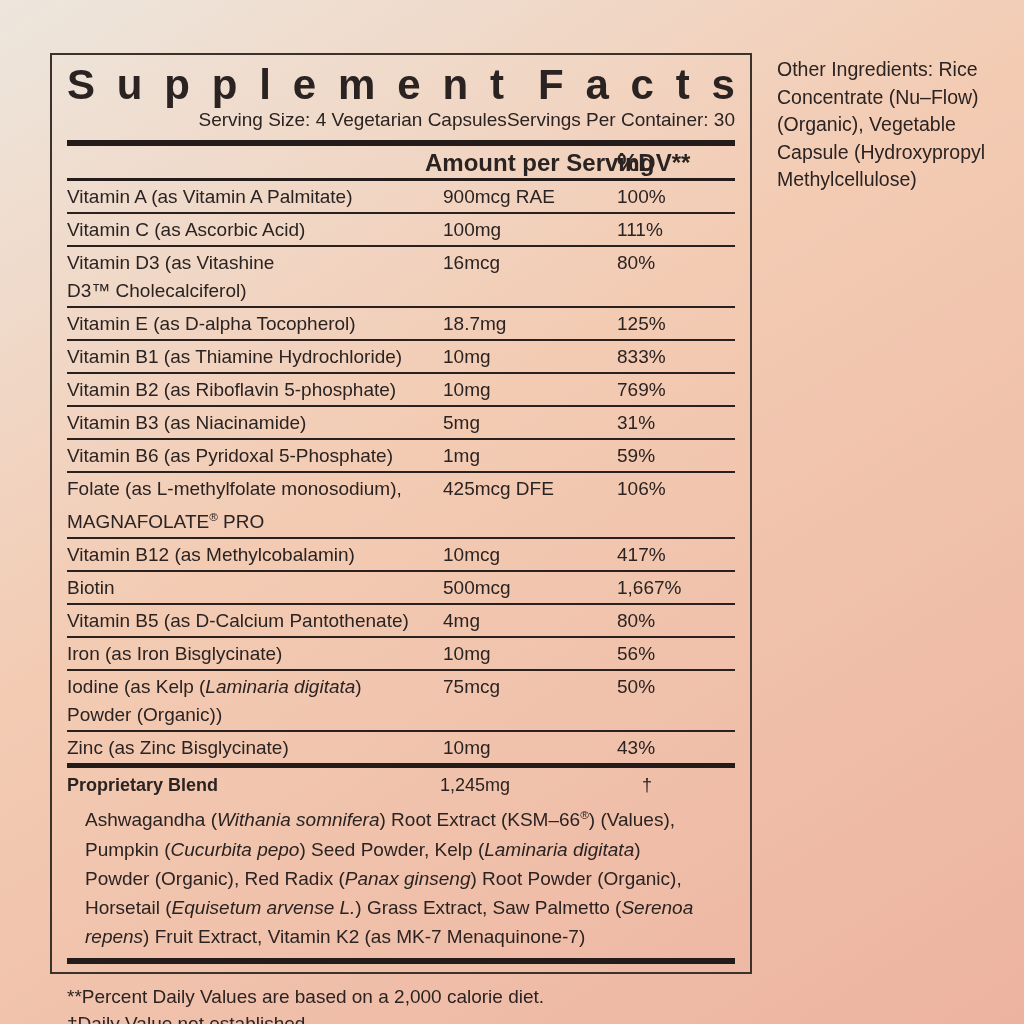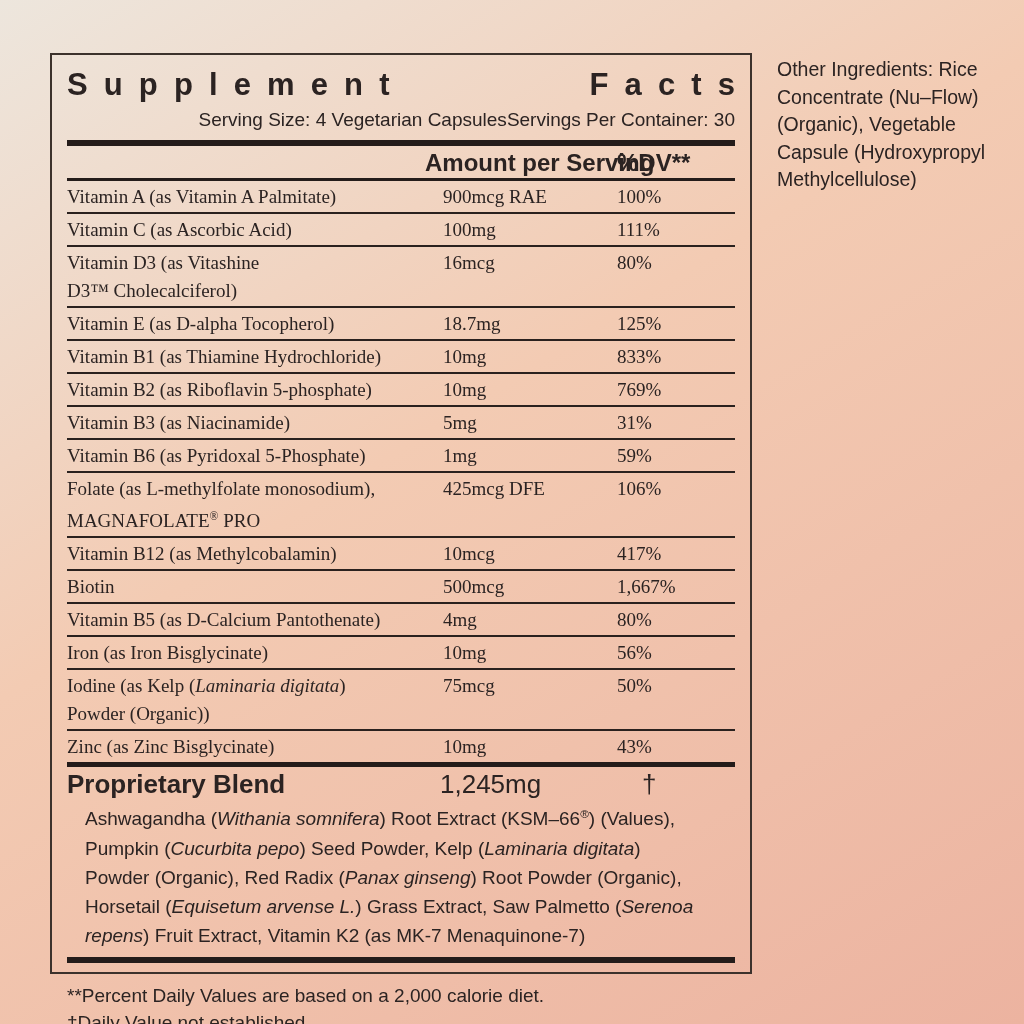--- a/index.html
+++ b/index.html
@@ -8,39 +8,39 @@
     font-family:"Liberation Sans",sans-serif;
     background:linear-gradient(148deg,#ede6dd 0%,#f3cbb3 42%,#ecb3a0 100%);
     color:#2b2322;
   }
   .panel{
     position:absolute;left:50px;top:53px;width:702px;height:921px;
     border:2px solid #3c322c;box-sizing:border-box;
     padding:10px 15px 0 15px;background:transparent;
   }
   .title-row{display:flex;justify-content:space-between;align-items:baseline;
-    font-weight:700;font-size:31px;letter-spacing:0.52em;line-height:40px;white-space:nowrap;}
+    font-weight:700;font-size:42px;letter-spacing:0.52em;line-height:40px;white-space:nowrap;}
   .title-right{margin-right:-0.52em;}
   .serving-row{display:flex;justify-content:flex-end;font-size:19px;line-height:26px;margin-top:2px;white-space:nowrap;}
   .bar{background:#241c1a;border:none;margin:0;}
   .bar.b6{height:6px;margin-top:7px;}
   .bar.b3{height:3px;}
   .bar.b5{height:5px;}
   .colhead{position:relative;height:30px;margin-top:2px;font-weight:700;font-size:24px;line-height:30px;}
   .colhead .c-amt{position:absolute;left:358px;white-space:nowrap;}
   .colhead .c-dv{position:absolute;left:550px;white-space:nowrap;}
-  #rows .row{position:relative;border-bottom:2px solid #2a211e;padding:1.5px 0;font-size:19px;line-height:28px;font-family:Liberation Serif, serif;}
+  #rows .row{position:relative;border-bottom:2px solid #2a211e;padding:1.5px 0;font-size:19px;line-height:28px;}
   #rows .row:last-child{border-bottom:none;}
   #rows .nl{white-space:nowrap;}
   #rows .amt,#rows .dv{position:absolute;top:1.5px;white-space:nowrap;}
   #rows .amt{left:376px;}
   #rows .dv{left:550px;}
   .it{font-style:italic;}
   .sup{font-size:0.62em;vertical-align:super;}
-  .row-blend{position:relative;font-size:26px;line-height:29px;padding-top:3px;}
+  .row-blend{position:relative;font-size:18px;line-height:29px;padding-top:3px;}
   .row-blend .bname{font-weight:700;}
   .row-blend .amt{position:absolute;left:373px;top:3px;}
   .row-blend .dv{position:absolute;left:575px;top:3px;}
   .blend-desc{margin-left:18px;font-size:19px;line-height:29px;}
   .blend-desc .dl{white-space:nowrap;}
   .footnotes{font-size:19px;line-height:27px;padding-top:19px;}
   .side-note{position:absolute;left:777px;top:56px;width:250px;font-size:19.5px;line-height:27.5px;}
   .side-note .sl{white-space:nowrap;}
 </style>
 </head>

